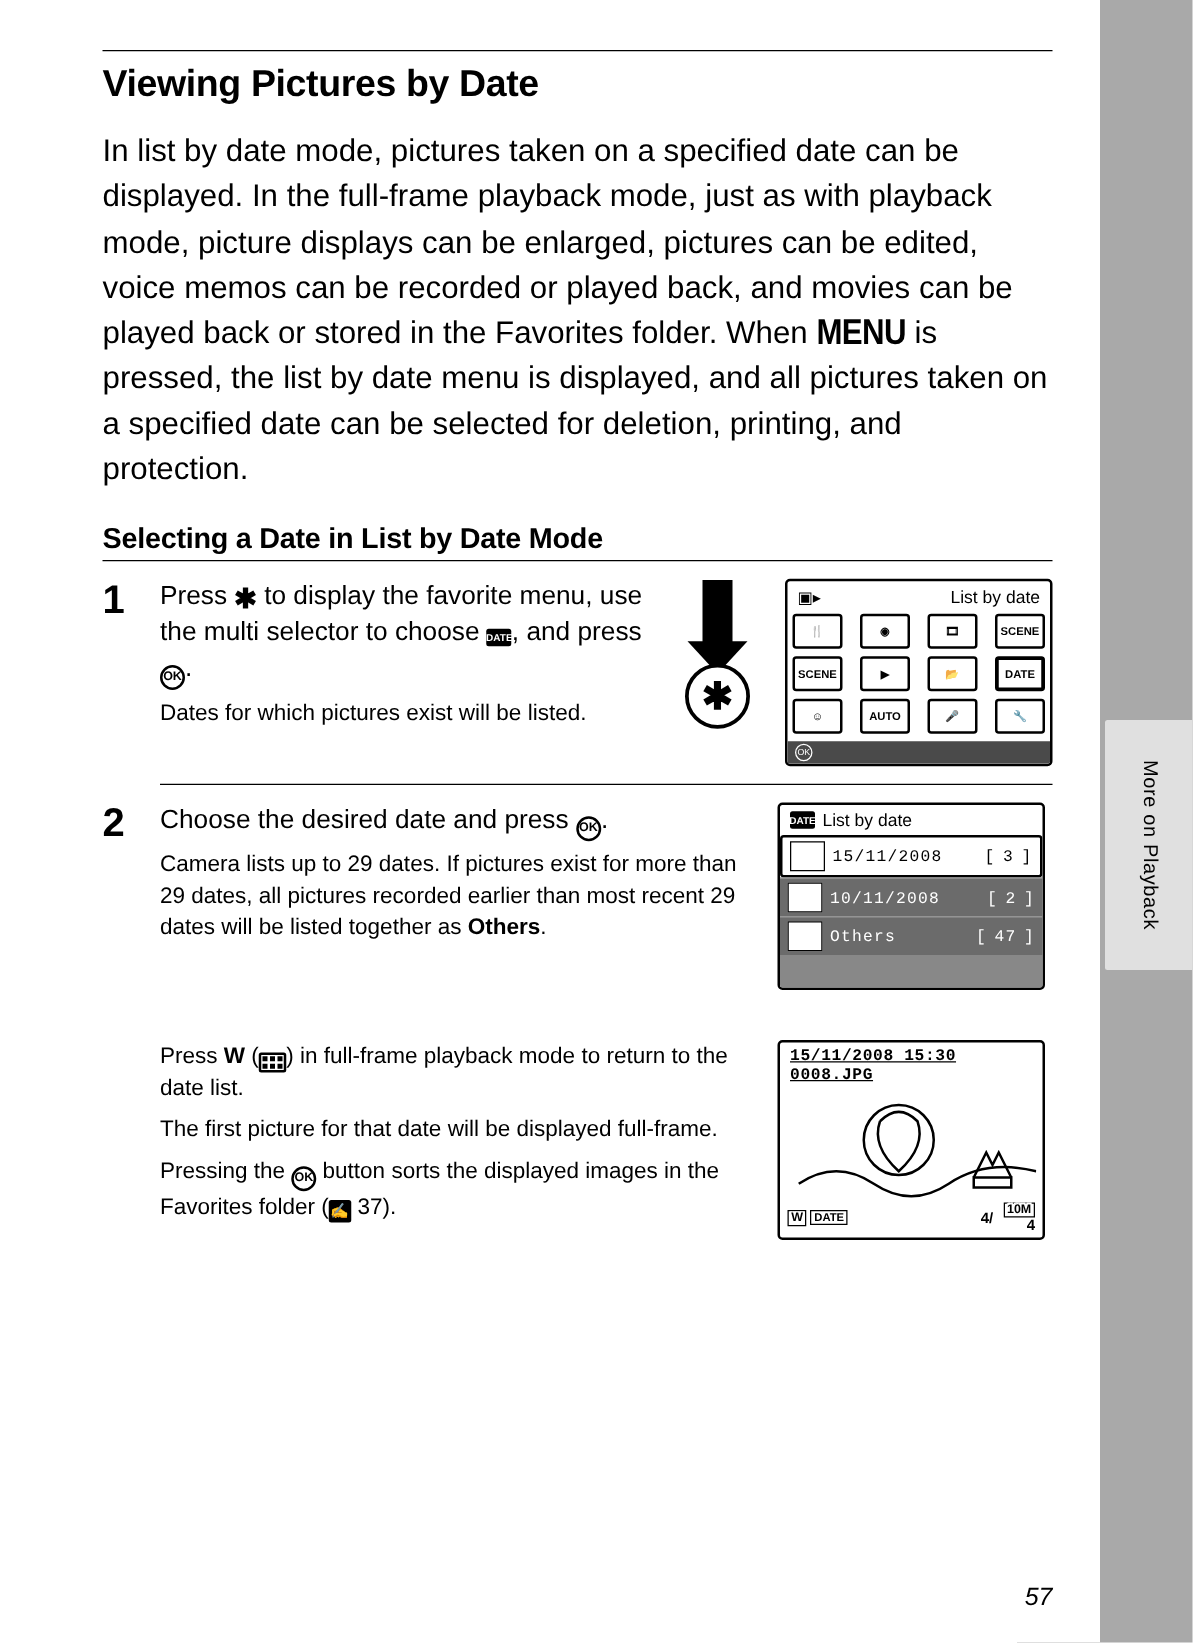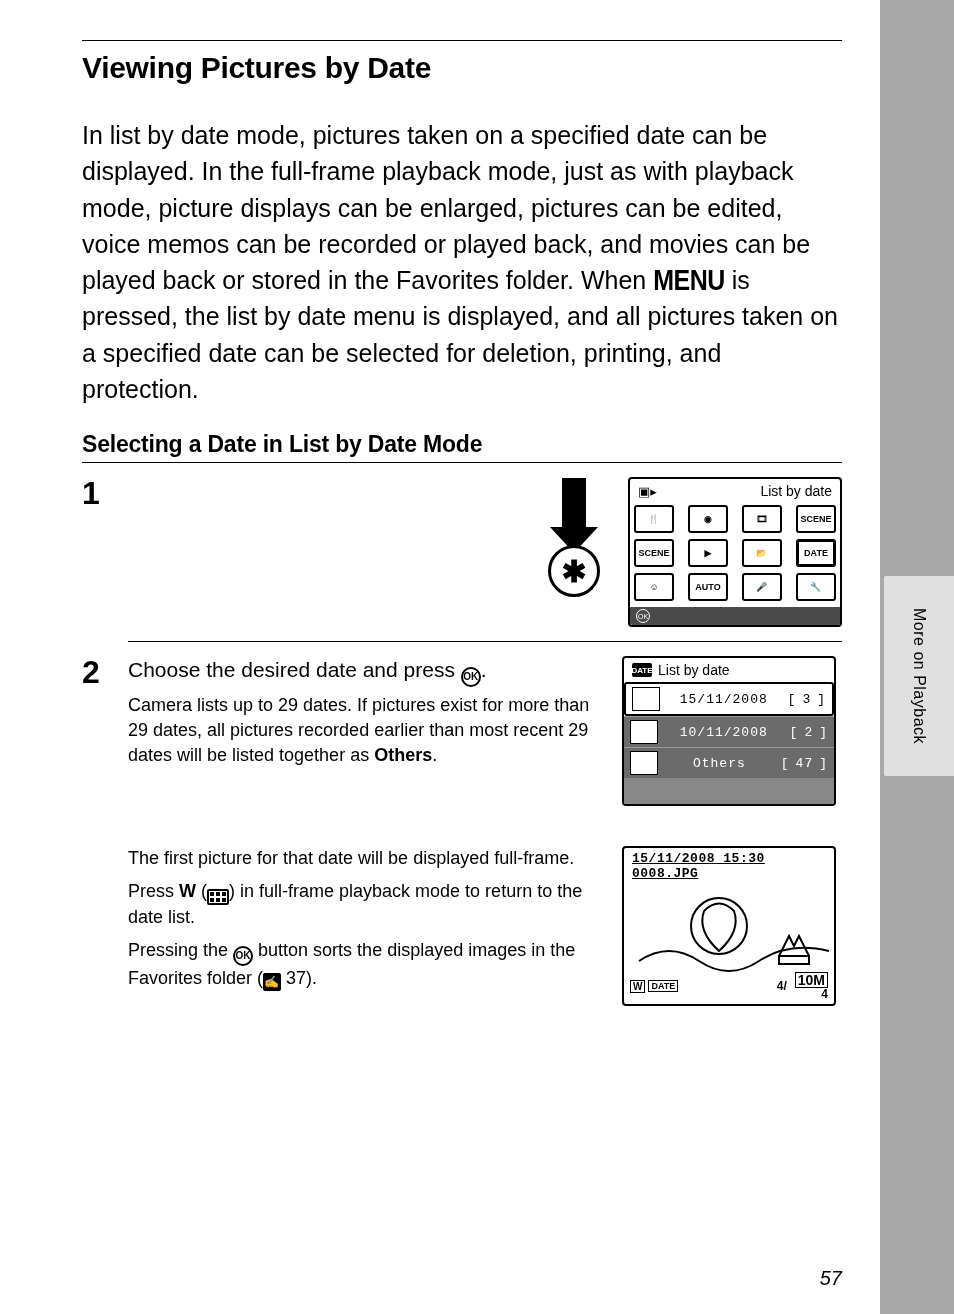--- a/index.html
+++ b/index.html
@@ -6,21 +6,21 @@
   html, body { width: 954px; height: 1314px; font-family: "Helvetica Neue", Arial, sans-serif; color: #000; }
   body { background: #a9a9a9; position: relative; }
   .page {
     position: absolute;
     left: 0; top: 0;
     width: 880px; height: 100%;
     background: #fff;
     padding: 40px 38px 60px 82px;
   }
   .rule { border-top: 1.5px solid #000; margin-bottom: 10px; }
-  h1 { font-size: 30px; font-weight: 700; margin-bottom: 32px; letter-spacing: -0.3px; }
+  h1 { font-size: 30px; font-weight: 700; margin-bottom: 18px; letter-spacing: -0.3px; }
   .intro { font-size: 25px; line-height: 1.45; margin-bottom: 24px; }
   h2 { font-size: 23px; font-weight: 700; margin-bottom: 4px; letter-spacing: -0.2px; }
   .sub-rule { border-top: 1px solid #000; margin-bottom: 14px; }
 
   .step { display: flex; gap: 18px; margin-bottom: 14px; }
   .step-num { font-size: 32px; font-weight: 700; flex: 0 0 28px; line-height: 1; }
   .step-body { flex: 1; }
   .lead { font-size: 21px; line-height: 1.38; margin-bottom: 6px; }
   .sub  { font-size: 18px; line-height: 1.38; margin-bottom: 8px; }
   .bold-run { font-weight: 700; }
@@ -70,21 +70,21 @@
 
   .arrow-block {
     width:80px; height:120px; display:flex; flex-direction:column; align-items:center; justify-content:flex-end;
   }
   .arrow-block .shaft { width:24px; height:50px; background:#000; }
   .arrow-block .head { width:0; height:0; border-left:24px solid transparent; border-right:24px solid transparent; border-top:26px solid #000; margin-top:-1px;}
   .arrow-block .ring { width:52px; height:52px; border:3px solid #000; border-radius:50%; display:flex; align-items:center; justify-content:center; font-size:30px; font-weight:900; margin-top:-8px; background:#fff;}
 
   .date-list { }
   .dl-header { display:flex; align-items:center; gap:6px; font-size:14px; padding:4px 8px; }
-  .dl-row { display:flex; align-items:center; gap:6px; border-top:1px solid #999; padding:3px 6px; font-size:13px; letter-spacing:1px; background:#6b6b6b; color:#fff;text-align:center; }
+  .dl-row { display:flex; align-items:center; gap:6px; border-top:1px solid #999; padding:3px 6px; font-size:13px; letter-spacing:1px; background:#6b6b6b; color:#fff; }
   .dl-row.sel { background:#fff; color:#000; border:2px solid #000; border-radius:3px; }
   .dl-thumb { width:28px; height:24px; background:#fff; border:1px solid #000; flex-shrink:0; }
   .dl-date { flex:1; font-family: "Courier New", monospace; font-size:13px; }
   .dl-count-l { font-family: "Courier New", monospace; }
   .dl-count-r { font-family: "Courier New", monospace; }
   .dl-footer { height:26px; background:#888; }
 
   .photo-screen { height:160px; }
   .photo-info { position:absolute; top:4px; left:8px; font-size:13px; font-weight:700; color:#000; text-shadow:1px 1px 0 #fff,-1px -1px 0 #fff,1px -1px 0 #fff,-1px 1px 0 #fff; font-family:"Courier New",monospace; letter-spacing:0.5px; line-height:1.15;text-decoration:underline;}
   .photo-art { position:absolute; inset:0; display:flex; align-items:center; justify-content:center; font-size:60px; }
@@ -121,20 +121,24 @@
     <span>In list by date mode, pictures taken on a specified date can be displayed. In the full-frame playback mode, just as with playback mode, picture displays can be enlarged, pictures can be edited, voice memos can be recorded or played back, and movies can be played back or stored in the Favorites folder. When </span><span class="menu-label">MENU</span><span> is pressed, the list by date menu is displayed, and all pictures taken on a specified date can be selected for deletion, printing, and protection.</span>
   </p>
 
   <h2>Selecting a Date in List by Date Mode</h2>
   <div class="sub-rule"></div>
 
   <div class="step">
     <div class="step-num">1</div>
     <div class="step-body cols">
       <div class="colL">
+        <p class="lead">
+          <span>Press </span><span class="star-badge">✱</span><span> to display the favorite menu, use the multi selector to choose </span><span class="date-badge">DATE</span><span>, and press </span><span class="ok-badge">OK</span><span>.</span>
+        </p>
+        <p class="sub">Dates for which pictures exist will be listed.</p>
       </div>
       <div class="colR row1-figs">
         <div class="arrow-block">
           <div class="shaft"></div>
             <div class="head"></div>
           <div class="ring">✱</div>
         </div>
         <div class="screen" style="width:214px;">
           <div style="display:flex; justify-content:space-between; padding:4px 8px 0; align-items:center;">
             <span style="font-size:13px;">▣▸</span>
@@ -204,24 +208,24 @@
               <span class="dl-count-r">47</span>
               <span class="dl-count-l">]</span>
             </div>
             <div class="dl-footer"></div>
           </div>
         </div>
       </div>
 
       <div class="cols">
         <div class="colL">
-          <p class="sub">The first picture for that date will be displayed full-frame.</p>
           <p class="sub">
             <span>Press </span><span class="w-letter">W</span><span> (</span><span class="thumb-badge"></span><span>) in full-frame playback mode to return to the date list.</span>
           </p>
+          <p class="sub">The first picture for that date will be displayed full-frame.</p>
           <p class="sub">
             <span>Pressing the </span><span class="ok-badge">OK</span><span> button sorts the displayed images in the Favorites folder (</span><span class="ref-badge">✍</span>&nbsp;<span>37</span><span>).</span>
           </p>
         </div>
         <div class="colR">
           <div class="screen photo-screen" style="width:214px;">
             <div class="photo-art">
               <svg width="200" height="150" viewBox="0 0 200 150">
                 <rect x="0" y="0" width="200" height="150" fill="#fff"></rect>
                 <path d="M10 110 Q40 90 70 110 T130 110 T200 100" stroke="#000" fill="none" stroke-width="2"></path>
@@ -236,21 +240,21 @@
               <div>0008.JPG</div>
             </div>
             <div class="photo-bottom">
               <span style="display:flex;align-items:center;gap:3px;">
                 <span style="border:1.5px solid #000;padding:0 2px;font-size:10px;">W</span>
                 <span style="border:1.5px solid #000;padding:0 2px;font-size:9px;">DATE</span>
               </span>
               <span class="spacer"></span>
               <span>4/</span>
               <span style="display:flex;flex-direction:column;align-items:flex-end;line-height:1;margin-left:8px;">
-                <span style="border:1.5px solid #000;padding:0 2px;font-size:14px;">10M</span>
+                <span style="border:1.5px solid #000;padding:0 2px;font-size:10px;">10M</span>
                 <span>4</span>
               </span>
             </div>
           </div>
         </div>
       </div>
 
     </div>
   </div>
 

